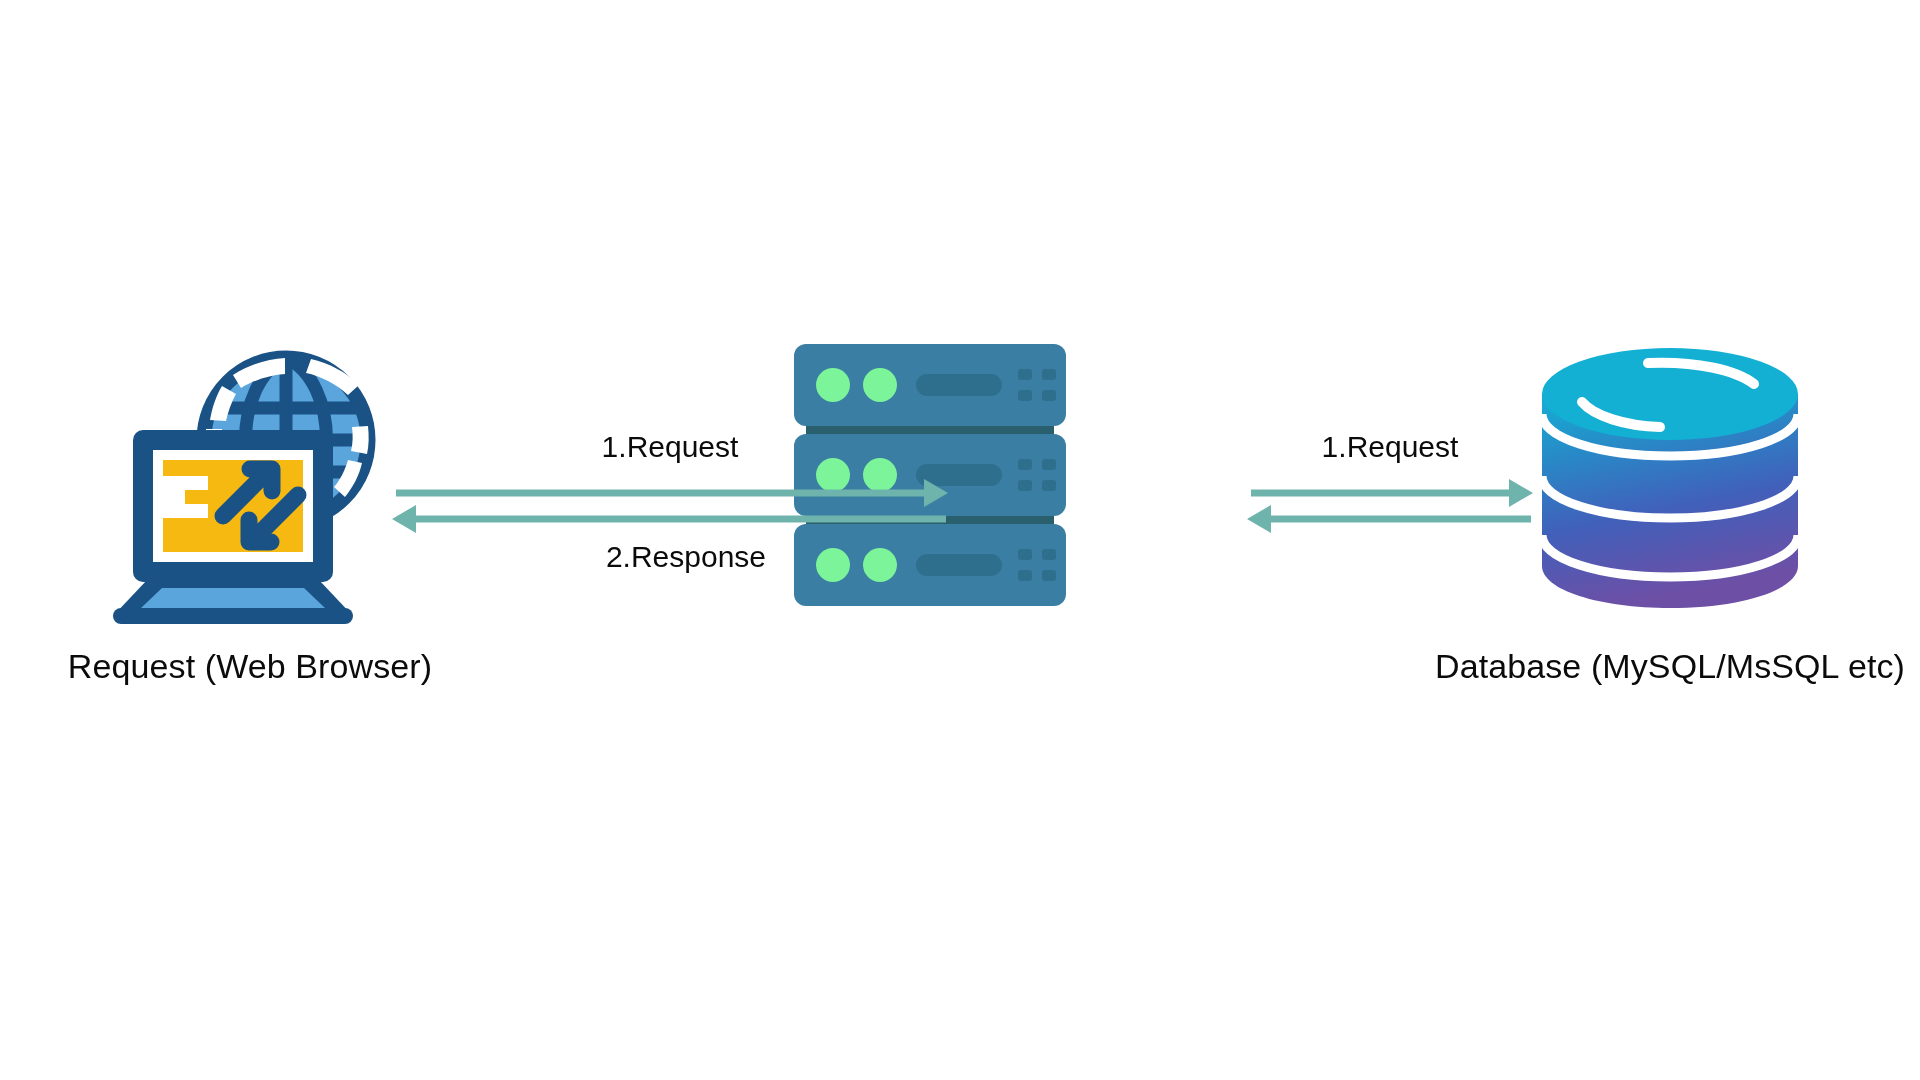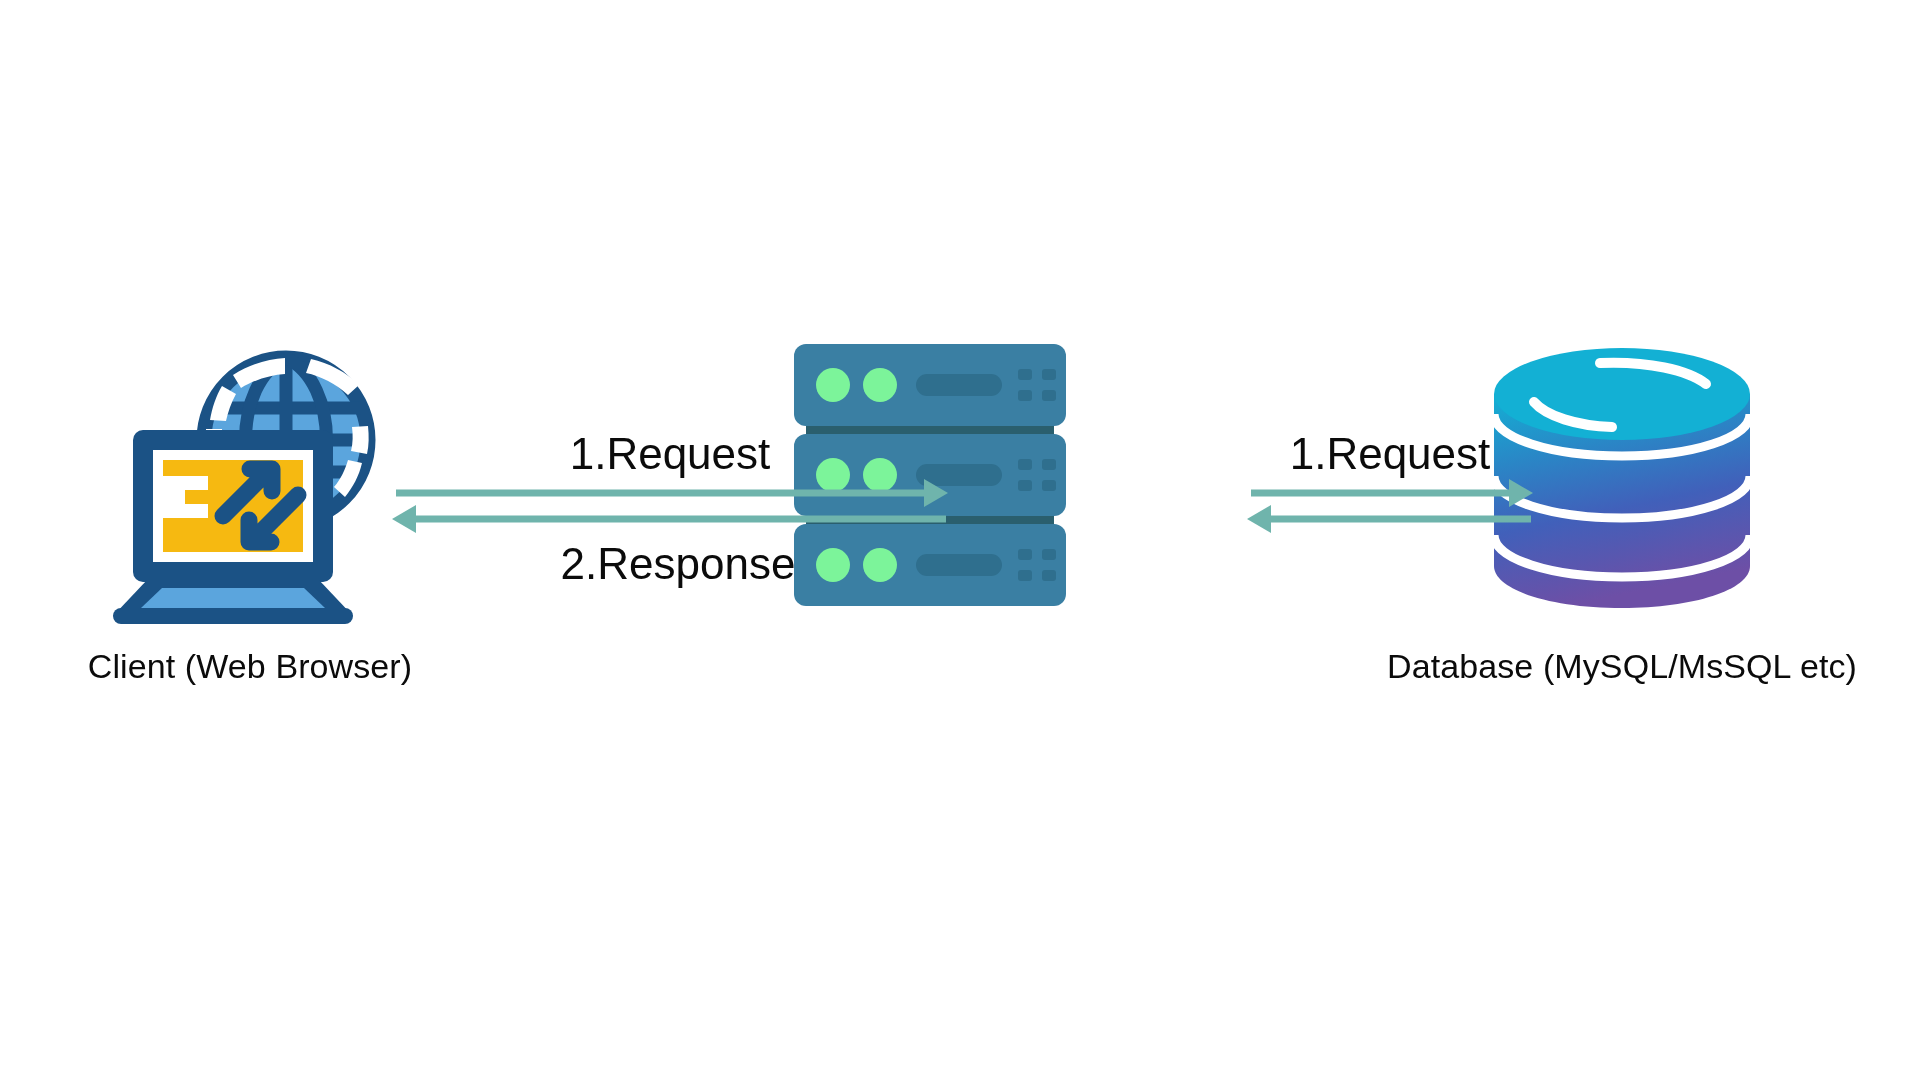--- a/index.html
+++ b/index.html
@@ -44,47 +44,47 @@
 
   
   #client-node { left: 40px; top: 330px; width: 420px; }
   #client-icon { width: 300px; height: 300px; }
 
   
   #server-node { left: 700px; top: 330px; width: 460px; }
   #server-icon { width: 300px; height: 300px; }
 
   
-  #database-node { left: 1372px; top: 330px; width: 500px; }
+  #database-node { left: 1420px; top: 330px; width: 500px; }
   #database-icon { width: 300px; height: 300px; }
 
   
   .arrow-group {
     position: absolute;
   }
   .arrow-caption {
     position: absolute;
-    font-size: 44px;
+    font-size: 30px;
     line-height: 1.1;
     color: #0b0b0b;
     white-space: nowrap;
     text-align: center;
   }
   .arrow-svg {
     position: absolute;
     left: 0;
     top: 0;
     display: block;
   }
 
   #link-client-server { left: 390px; top: 430px; width: 560px; height: 180px; }
   #link-server-db     { left: 1245px; top: 430px; width: 290px; height: 180px; }
 
   #caption-1 { left: 0;  top: 0;   width: 560px; }
-  #caption-2 { left: 8px;  top: 110px; width: 560px; }
+  #caption-2 { left: 16px;  top: 110px; width: 560px; }
   #caption-3 { left: 0;  top: 0;   width: 290px; }
   #caption-4 { left: 0;  top: 110px; width: 290px; }
 </style>
 </head>
 <body>
 
 <div id="diagram">
 
   <div class="node" id="client-node">
     <div class="node-icon" id="client-icon">
@@ -127,21 +127,21 @@
           <path d="M123 186 L168 141 M150 139 H172 V161" stroke="#1b5285" stroke-width="17" fill="none" stroke-linecap="round" stroke-linejoin="round"></path>
 
           <path d="M198 165 L153 210 M171 212 H149 V190" stroke="#1b5285" stroke-width="17" fill="none" stroke-linecap="round" stroke-linejoin="round"></path>
 
           <path d="M13 286 L47 250 H219 L253 286 Z" fill="#1b5285"></path>
           <path d="M41 278 L62 258 H204 L225 278 Z" fill="#5ba5dd"></path>
           <rect x="13" y="278" width="240" height="16" rx="8" fill="#1b5285"></rect>
         </g>
       </svg>
     </div>
-    <div class="node-label">Client (Web Browser)</div>
+    <div class="node-label">Request (Web Browser)</div>
   </div>
 
   <div class="node" id="server-node">
     <div class="node-icon" id="server-icon">
       <svg width="300" height="300" viewBox="0 0 300 300" xmlns="http://www.w3.org/2000/svg">
 
         <rect x="26" y="84" width="248" height="42" fill="#2a5f6e"></rect>
         <rect x="26" y="174" width="248" height="42" fill="#2a5f6e"></rect>
 
         <g>

